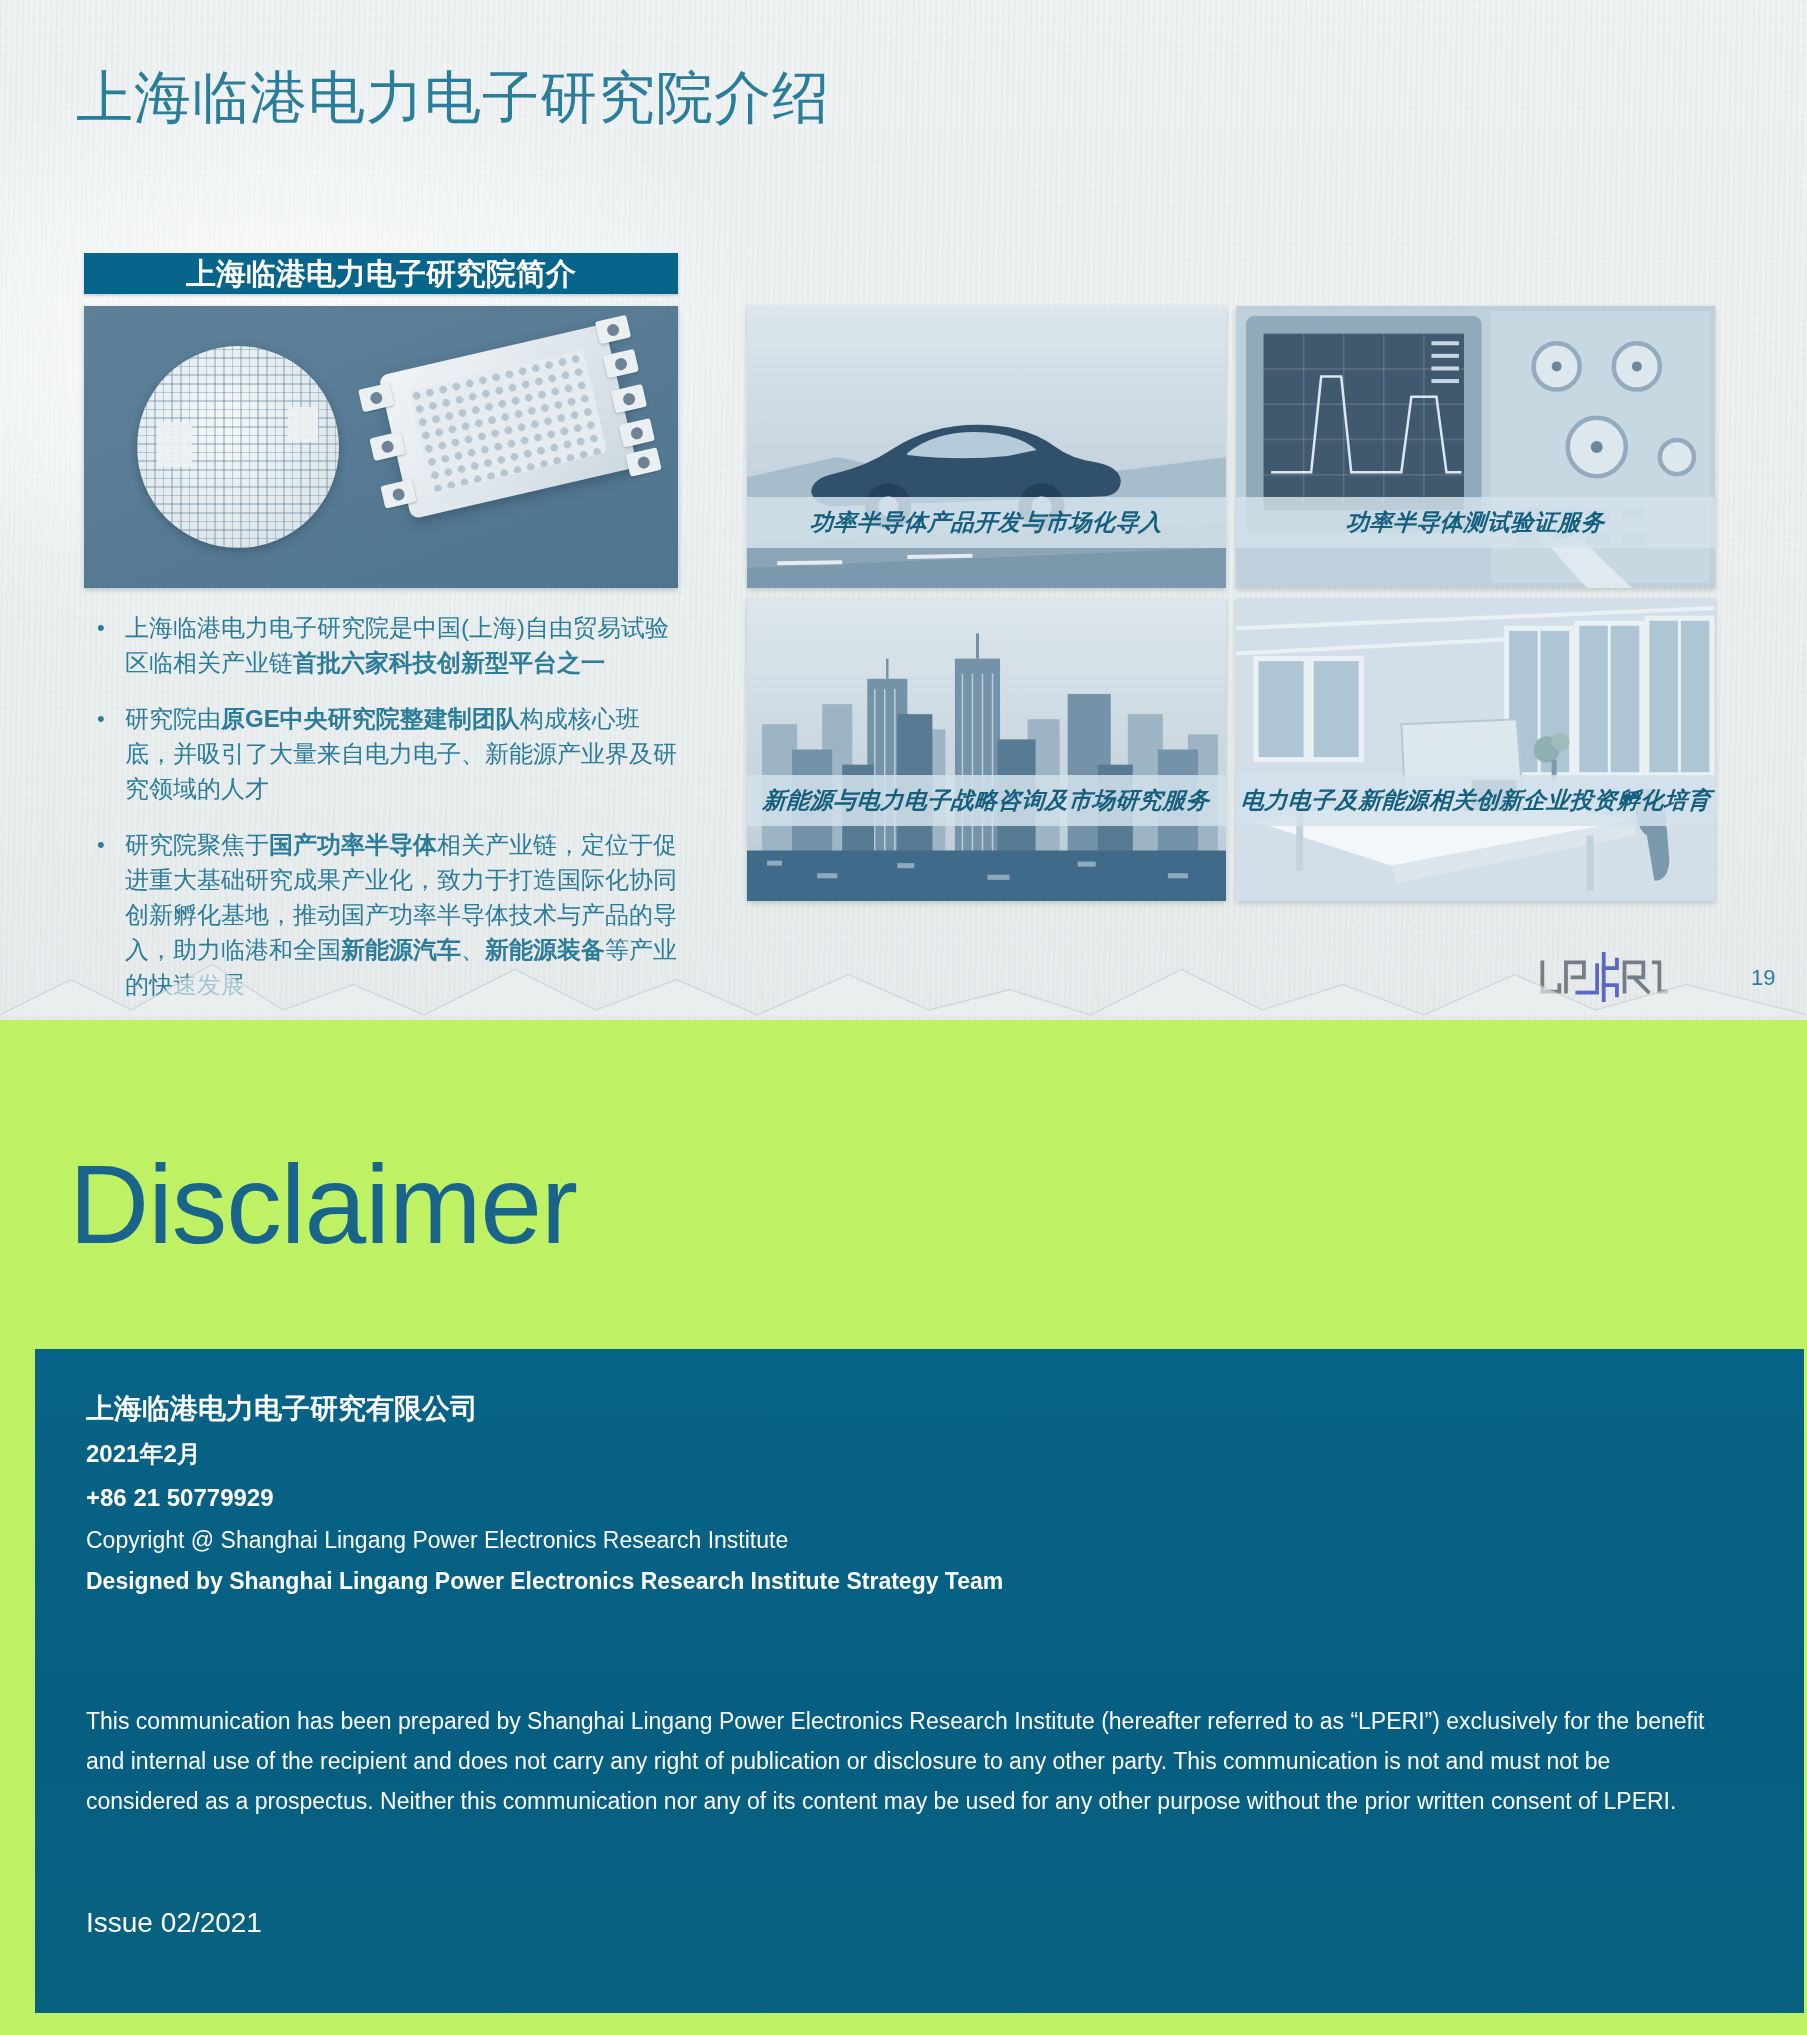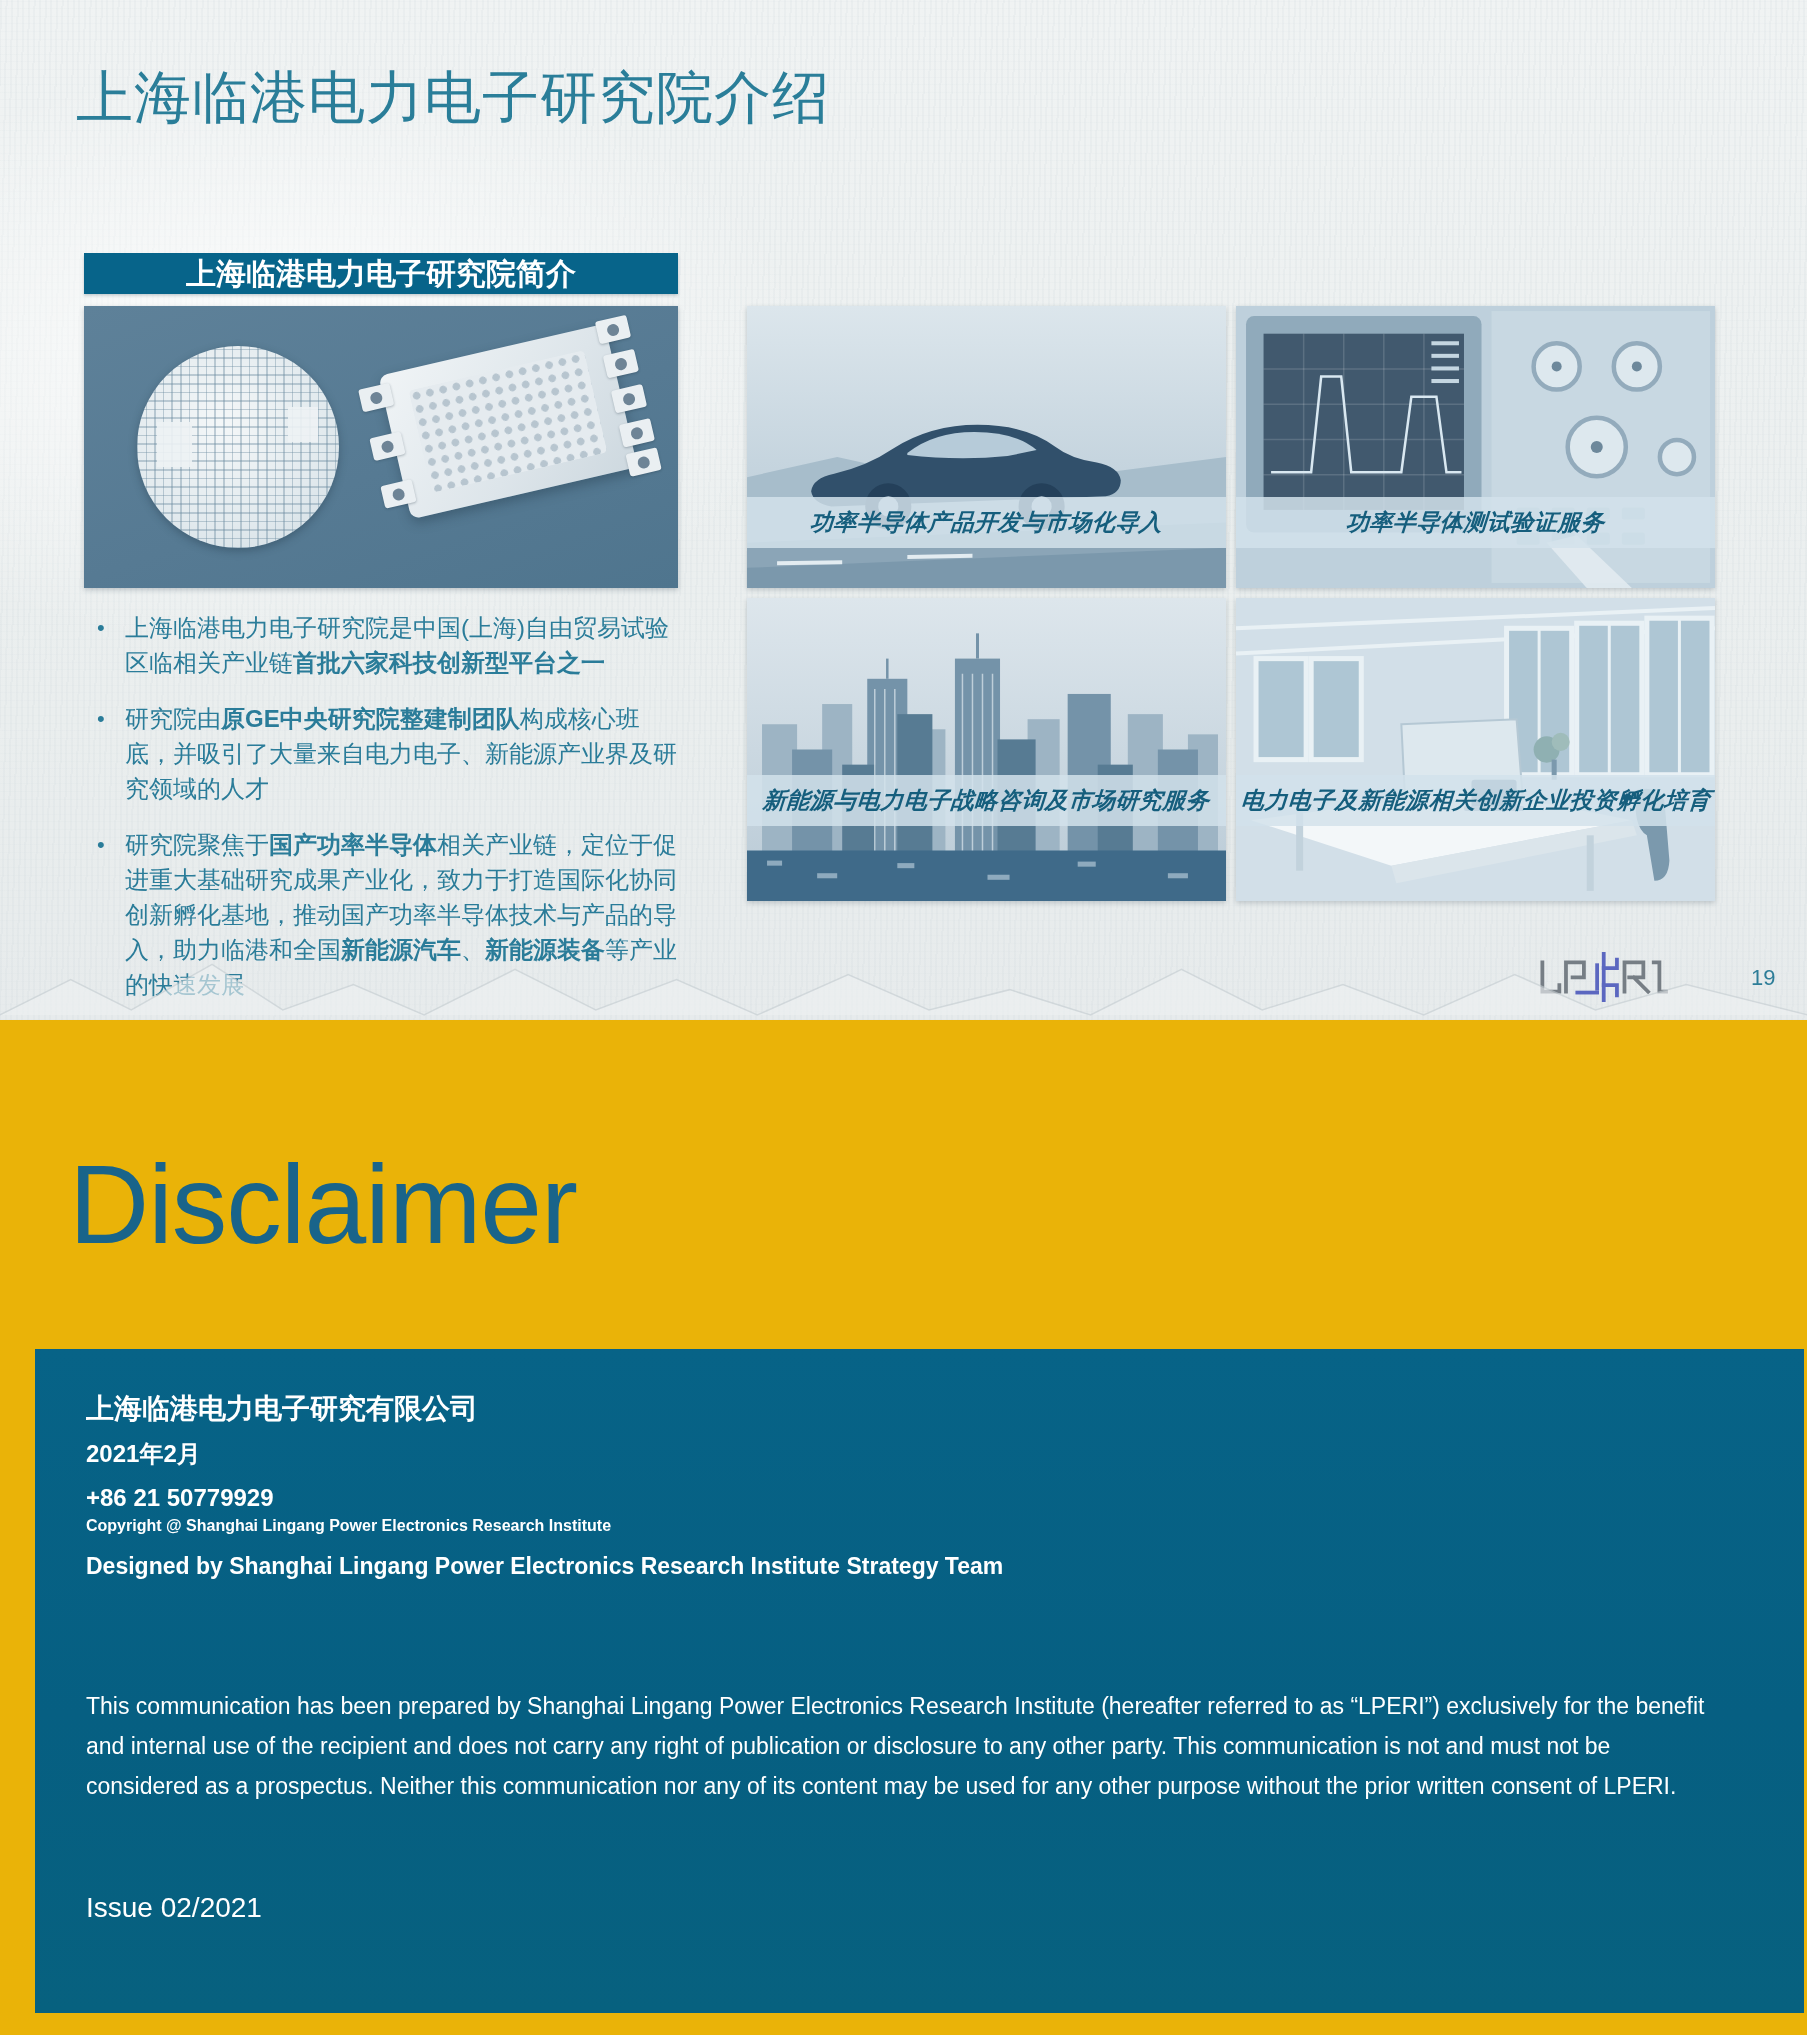--- a/index.html
+++ b/index.html
@@ -1,17 +1,17 @@
 <!DOCTYPE html>
 <html style="font-size:8px"><head>
 <meta charset="utf-8">
 <style>
   * { margin:0; padding:0; box-sizing:border-box; }
   body { background:#ffffff; font-family:"Liberation Sans","DejaVu Sans",sans-serif; }
-  #canvas { position:relative; width:1808px; height:2035px; background:#eab308; overflow:hidden; }
+  #canvas { position:relative; width:1808px; height:2035px; background:#bef264; overflow:hidden; }
 
   
   .slide1 {
     position:absolute; left:0; top:0; width:1808px; height:1020px;
     background:
       radial-gradient(ellipse 808px 454px at 16% 35%, rgba(255,255,255,.85), rgba(255,255,255,0) 65%),
       repeating-linear-gradient(91deg, rgba(202,212,217,.16) 0 2px, rgba(255,255,255,0) 2px 5.6px),
       repeating-linear-gradient(0deg, rgba(206,216,221,.10) 0 1px, rgba(255,255,255,0) 1px 7.6px),
       linear-gradient(180deg,#f0f3f3 0%,#eaeeee 70%,#e7ebec 100%);
   }
@@ -98,21 +98,21 @@
     color:#19648a; letter-spacing:-1px;
   }
   .disclaimer-box {
     position:absolute; left:35px; top:1349px; width:1769px; height:664px;
     background:linear-gradient(180deg,#076387 0%,#065f82 55%,#07617f 100%);
     color:#ffffff; padding:43px 56px 0 51px;
   }
   .db-company { font-size:28px; font-weight:700; line-height:33px; }
   .db-date    { font-size:24px; font-weight:700; line-height:28px; margin-top:15px; }
   .db-phone   { font-size:24px; font-weight:700; line-height:28px; margin-top:16px; }
-  .db-copy    { font-size:16px; font-weight:700; line-height:27px; }
+  .db-copy    { font-size:23px; font-weight:400; line-height:27px; margin-top:15px; }
   .db-design  { font-size:23px; font-weight:700; line-height:27px; margin-top:14px; }
   .db-legal   { font-size:23px; font-weight:400; line-height:40px; margin-top:106px; width:1636px; }
   .db-issue   { font-size:28px; font-weight:400; margin-top:86px; }
 </style>
 </head>
 <body>
 
 <div id="canvas">
 
   <div class="slide1">

